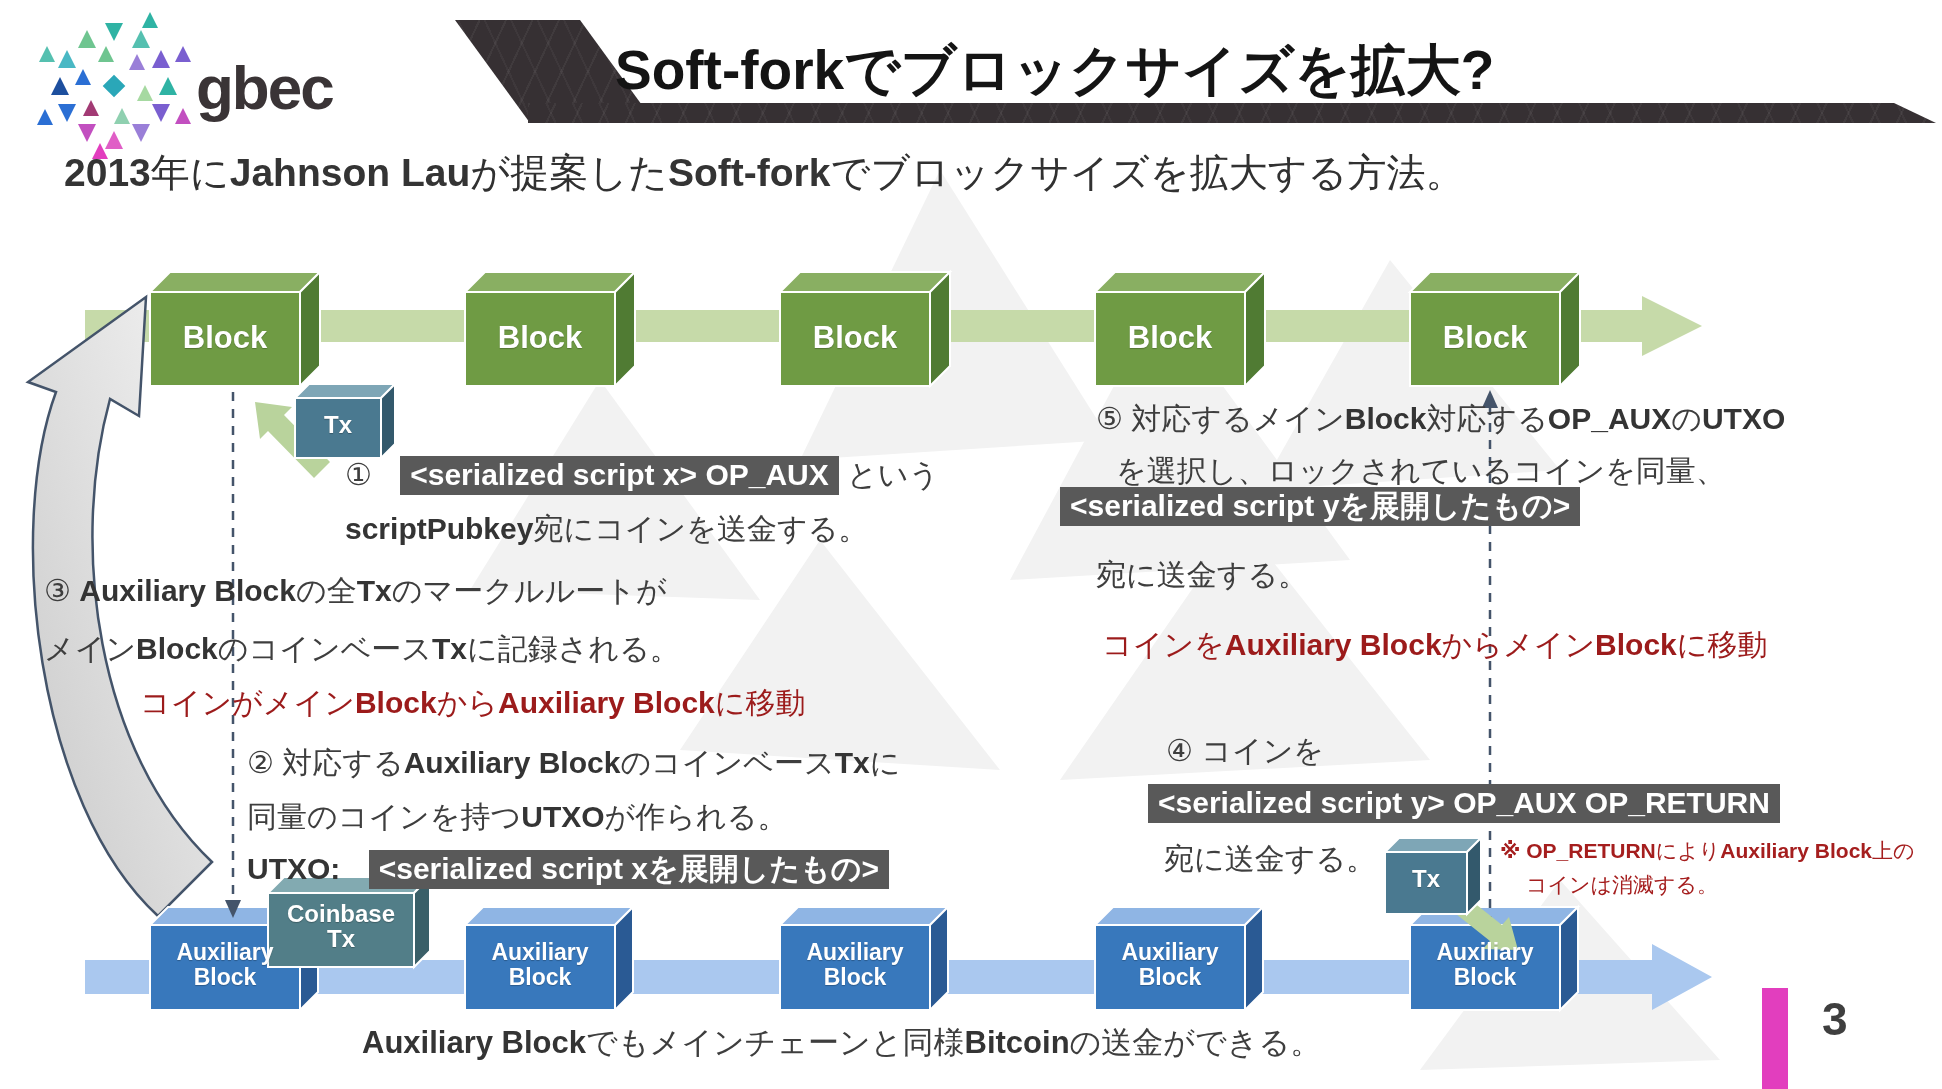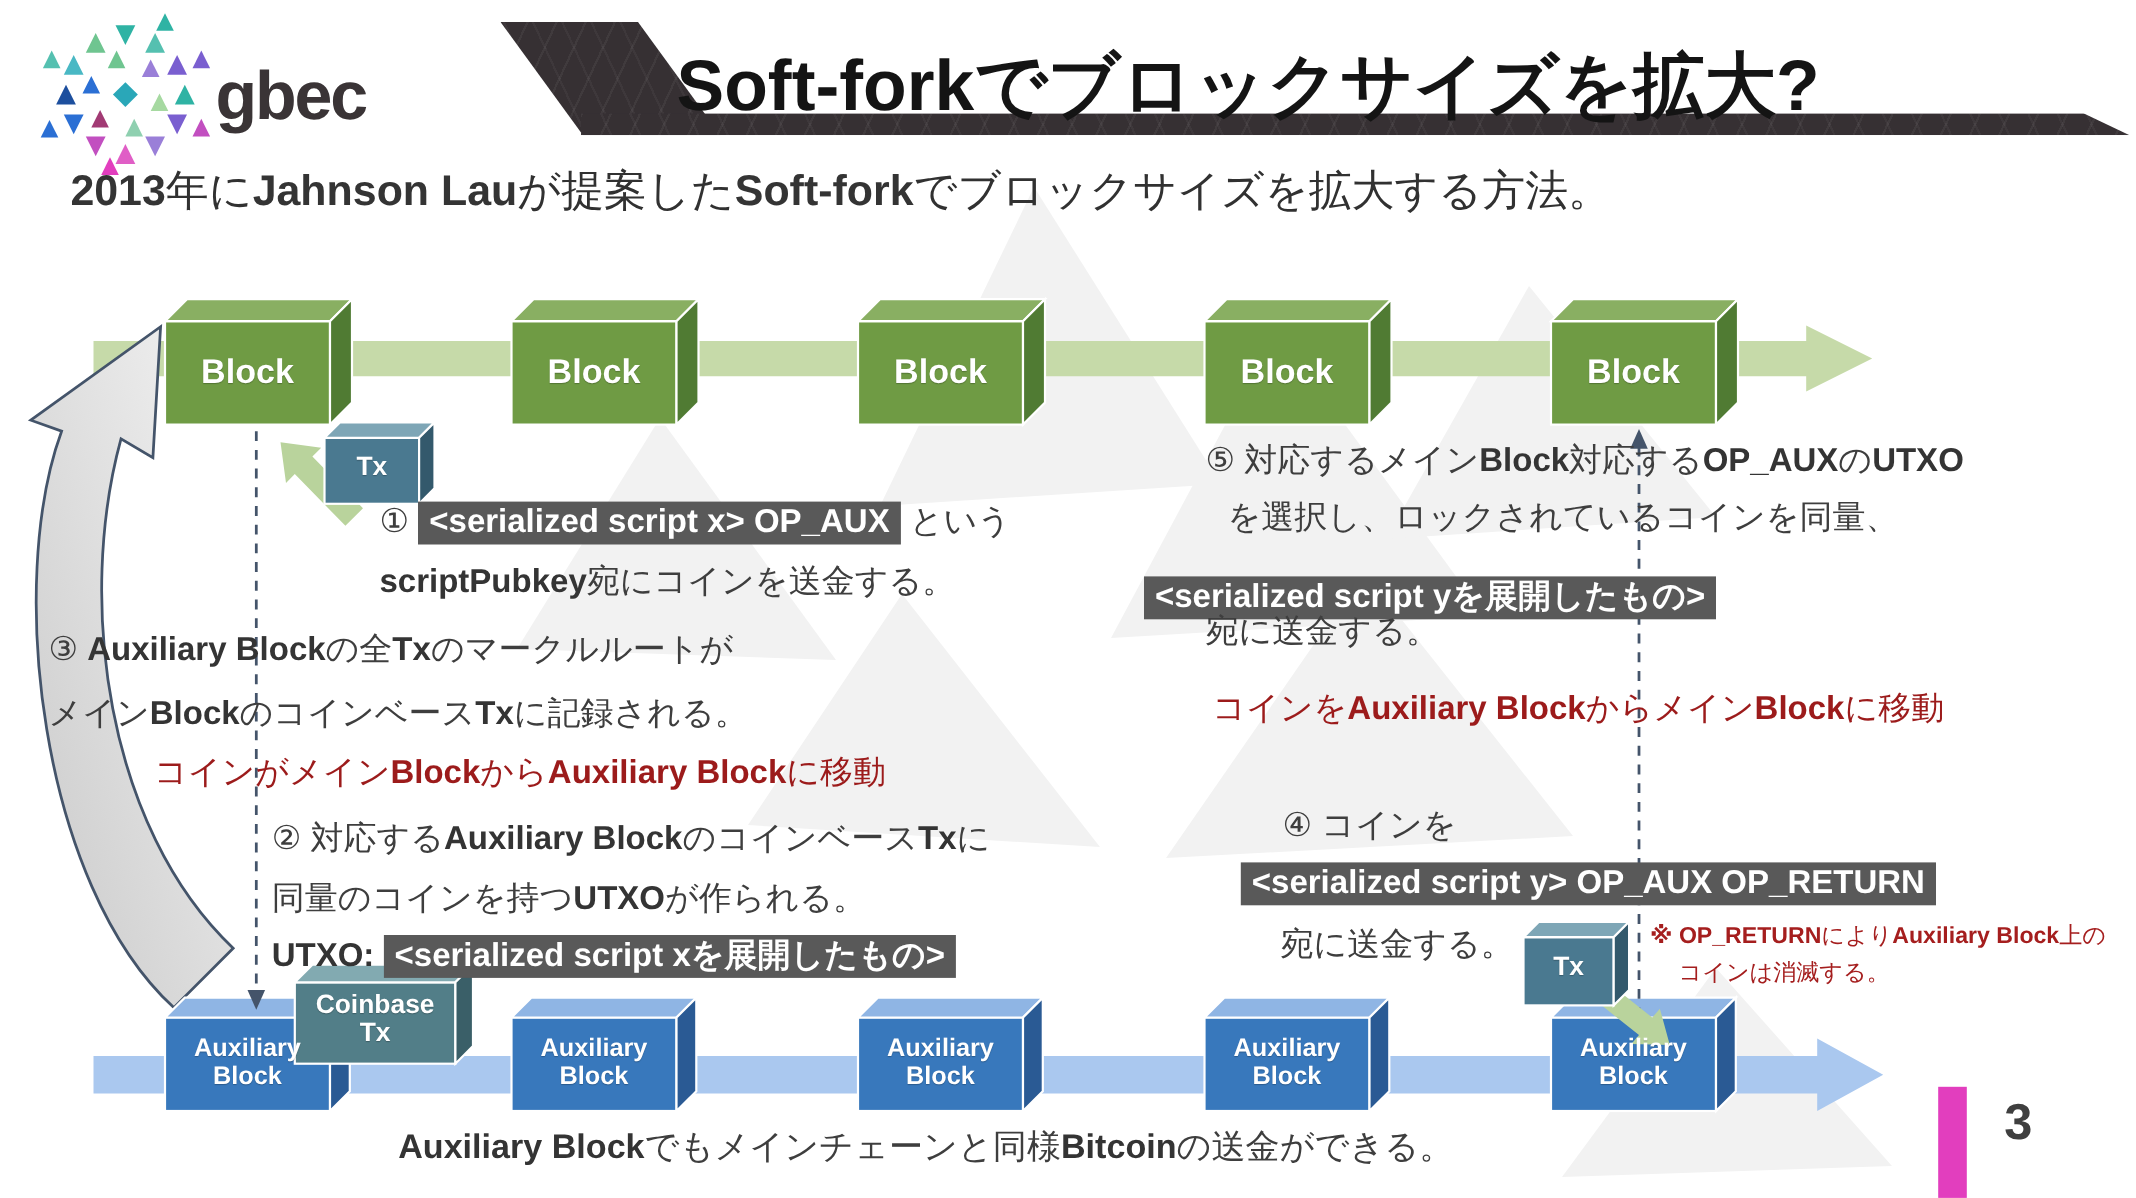--- a/index.html
+++ b/index.html
@@ -2,31 +2,31 @@
 <html><head>
 <meta charset="utf-8">
 <style>
   html,body{margin:0;padding:0;}
   body{width:1942px;height:1089px;overflow:hidden;background:#ffffff;
        font-family:"Liberation Sans","DejaVu Sans",sans-serif;}
   #slide{position:relative;width:1710px;height:1089px;background:#fff;}
   svg.layer{position:absolute;left:0;top:0;z-index:1;}
   .txt{position:absolute;z-index:3;white-space:nowrap;font-size:30px;line-height:1.25;color:#3e3e3e;}
   .b{font-weight:700;color:#343434;}
-  .code{background:#595959;color:#ffffff;font-weight:700;padding:2px 10px 4px 10px;}
+  .code{background:#595959;color:#ffffff;font-weight:700;padding:2px 10px 4px 10px;margin-left:20px;}
   .red{color:#9c1b1b;}
   .red .b{color:#9c1b1b;}
   .note{font-size:21px;color:#a51e1e;}
   .note .b{color:#a51e1e;}
   .wlabel{position:absolute;z-index:3;color:#ffffff;font-weight:700;text-align:center;
           text-shadow:0 1px 1px rgba(0,0,0,.25);}
   .blocklab{font-size:31px;width:150px;}
   .auxlab{font-size:23px;line-height:25px;width:150px;}
   .boxlab{font-size:24px;line-height:25px;}
-  #title{position:absolute;left:615px;top:34px;z-index:3;font-size:65px;font-weight:700;
+  #title{position:absolute;left:615px;top:34px;z-index:3;font-size:55px;font-weight:700;
          color:#141414;white-space:nowrap;letter-spacing:0px;}
   #subtitle{position:absolute;left:64px;top:146px;z-index:3;font-size:39px;color:#313131;white-space:nowrap;}
   #logo-text{position:absolute;left:196px;top:52px;z-index:3;font-size:62px;font-weight:700;
              color:#3a3436;letter-spacing:-2px;}
   .banner{position:absolute;z-index:2;background:#363033;
           background-image:repeating-linear-gradient(115deg,rgba(255,255,255,.05) 0 2px,transparent 2px 24px),
                            repeating-linear-gradient(65deg,rgba(255,255,255,.04) 0 2px,transparent 2px 24px);}
   #banner-flag{left:452px;top:20px;width:205px;height:103px;
                clip-path:polygon(3px 0,128px 0,203px 103px,78px 103px);}
   #banner-bar{left:528px;top:103px;width:1408px;height:20px;
@@ -224,21 +224,21 @@
   <div class="txt" style="left:44px;top:630px;"><span>メイン</span><span class="b">Block</span><span>のコインベース</span><span class="b">Tx</span><span>に記録される。</span></div>
 
   <div class="txt red" style="left:140px;top:684px;"><span>コインがメイン</span><span class="b">Block</span><span>から</span><span class="b">Auxiliary Block</span><span>に移動</span></div>
 
   <div class="txt" style="left:247px;top:744px;"><span>② 対応する</span><span class="b">Auxiliary Block</span><span>のコインベース</span><span class="b">Tx</span><span>に</span></div>
   <div class="txt" style="left:247px;top:798px;"><span>同量のコインを持つ</span><span class="b">UTXO</span><span>が作られる。</span></div>
   <div class="txt" style="left:247px;top:850px;"><span class="b">UTXO:</span><span> </span><span class="code">&lt;serialized script xを展開したもの&gt;</span></div>
 
   <div class="txt" style="left:1096px;top:400px;"><span>⑤ 対応するメイン</span><span class="b">Block</span><span>対応する</span><span class="b">OP_AUX</span><span>の</span><span class="b">UTXO</span></div>
   <div class="txt" style="left:1096px;top:452px;margin-left:20px;">を選択し、ロックされているコインを同量、</div>
-  <div class="txt" style="left:1014px;top:524px;padding-left:26px;"><span class="code">&lt;serialized script yを展開したもの&gt;</span></div>
+  <div class="txt" style="left:1014px;top:487px;padding-left:26px;"><span class="code">&lt;serialized script yを展開したもの&gt;</span></div>
   <div class="txt" style="left:1096px;top:556px;">宛に送金する。</div>
 
   <div class="txt red" style="left:1102px;top:626px;"><span>コインを</span><span class="b">Auxiliary Block</span><span>からメイン</span><span class="b">Block</span><span>に移動</span></div>
 
   <div class="txt" style="left:1166px;top:732px;">④ コインを</div>
   <div class="txt" style="left:1128px;top:784px;"><span class="code">&lt;serialized script y&gt; OP_AUX OP_RETURN</span></div>
   <div class="txt" style="left:1164px;top:840px;">宛に送金する。</div>
 
   <div class="txt note" style="left:1500px;top:838px;"><span class="b">※ </span><span class="b">OP_RETURN</span><span>により</span><span class="b">Auxiliary Block</span><span>上の</span></div>
   <div class="txt note" style="left:1526px;top:872px;">コインは消滅する。</div>

